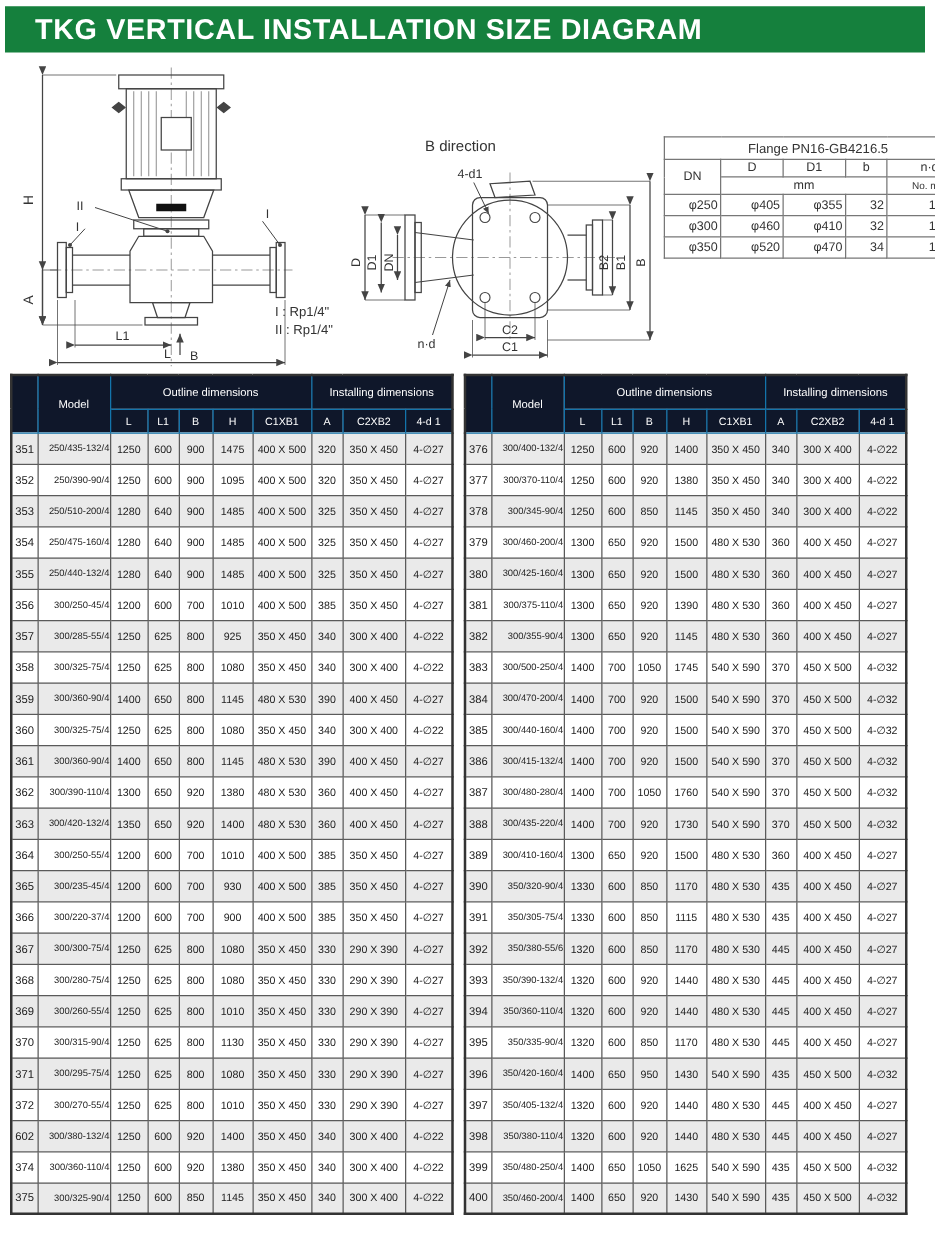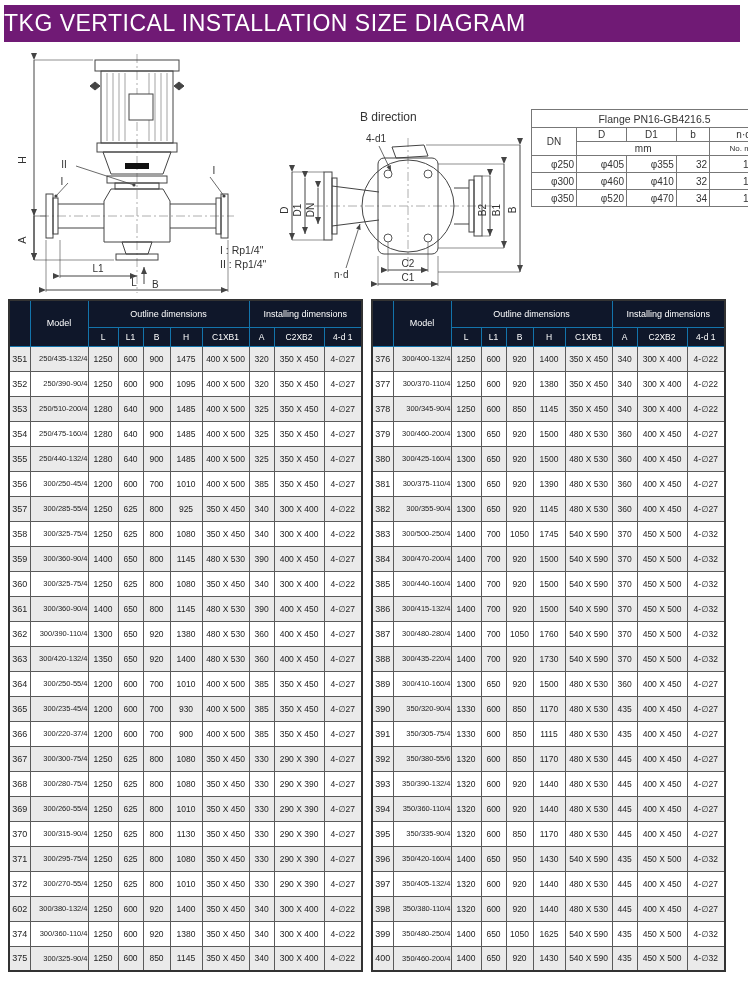--- a/index.html
+++ b/index.html
@@ -1,27 +1,27 @@
 <!DOCTYPE html>
 <html><head>
 <meta charset="utf-8">
 <style>
   html,body{margin:0;padding:0;}
   body{width:748px;height:1000px;position:relative;background:#fff;
        font-family:"Liberation Sans",sans-serif;overflow:hidden;color:#222;}
 
   
   .title-bar{position:absolute;left:4px;top:5px;width:736px;height:37px;
-    background:#701a75;color:#fff;font-size:23px;font-weight:normal;
-    line-height:37px;box-sizing:border-box;letter-spacing:.5px;}
+    background:#15803d;color:#fff;font-size:23px;font-weight:bold;
+    line-height:37px;padding-left:24px;box-sizing:border-box;letter-spacing:.5px;}
 
   
   .svg-abs{position:absolute;}
   svg text{font-family:"Liberation Sans",sans-serif;fill:#333;}
-  .b-dir-title{position:absolute;left:340px;top:110px;font-size:12px;color:#333;margin-left:20px;}
+  .b-dir-title{position:absolute;left:340px;top:110px;font-size:12px;color:#333;}
   .port-notes{position:absolute;left:220px;top:243px;font-size:10.5px;color:#333;line-height:14px;}
 
   
   .flange-wrap{position:absolute;left:531px;top:109px;width:247px;}
   .flange-table{border-collapse:collapse;width:100%;font-size:10px;color:#333;table-layout:fixed;}
   .flange-table th,.flange-table td{border:1px solid #777;text-align:center;padding:1px 2px;font-weight:normal;box-sizing:border-box;}
   .flange-table .ft-title{font-size:10.5px;height:18px;}
   .flange-table .ft-unit-nd{font-size:8px;}
   .flange-table tbody td{height:17px;text-align:right;}
 

